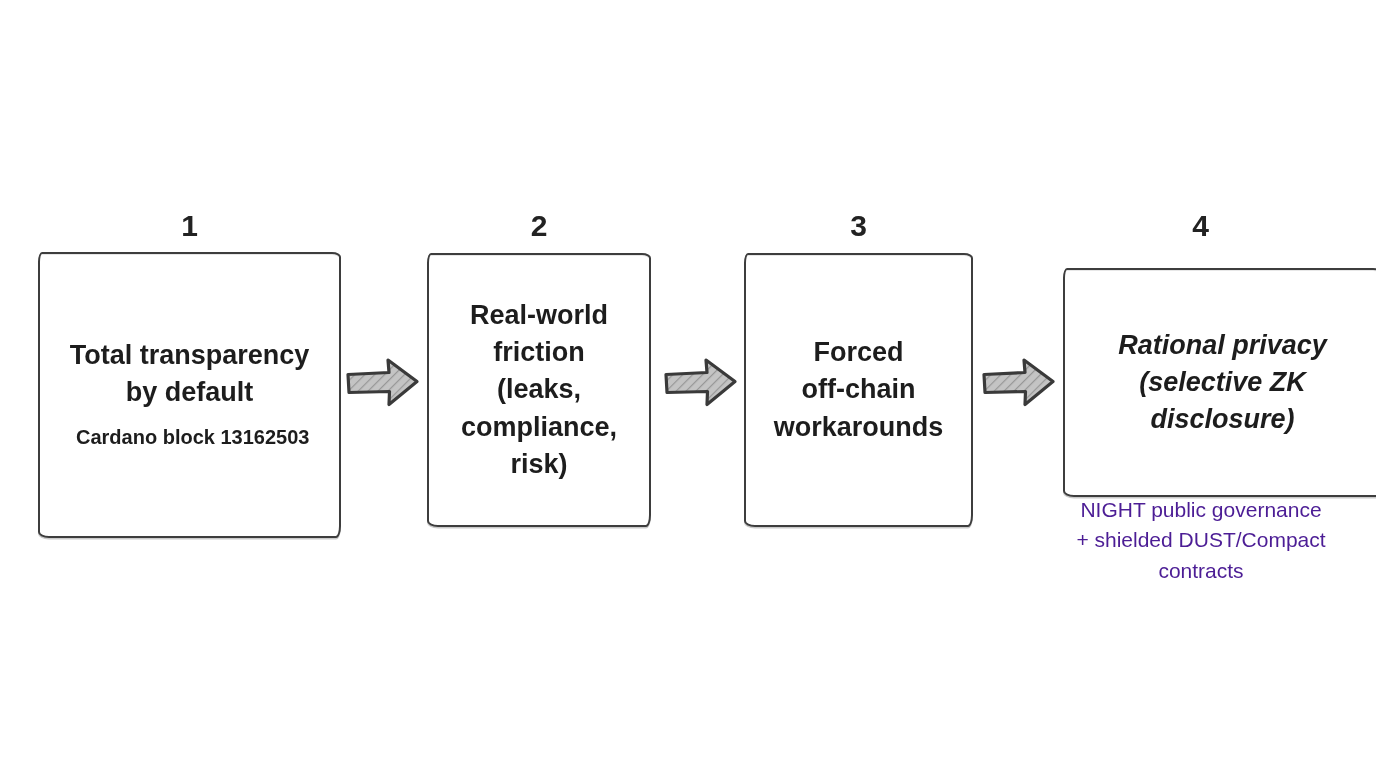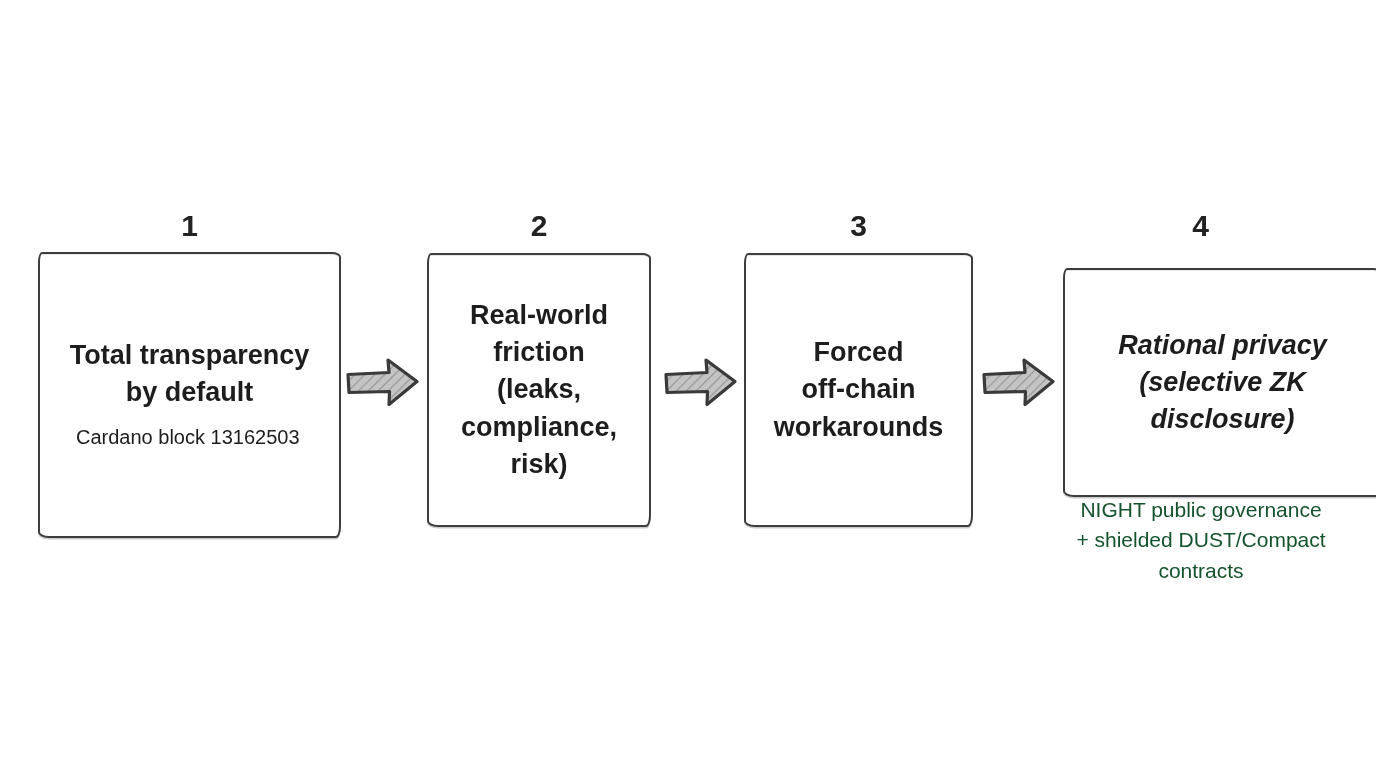--- a/index.html
+++ b/index.html
@@ -54,21 +54,21 @@
     color: #1d1d1d;
   }
 
   .box-body {
     width: 100%;
     padding: 0 18px 0 36px;
     font-size: 20px;
     line-height: 1.48;
     color: #1d1d1d;
   }
-  .body-intro { white-space: pre-line; }
+  .body-intro { white-space: pre-line; font-weight: bold; }
   ul.bullets { list-style: none; }
   ul.bullets li {
     position: relative;
     padding-left: 21px;
     white-space: pre-line;
   }
   ul.bullets li::before {
     content: "\2022";
     position: absolute;
     left: 4px;
@@ -88,21 +88,21 @@
   .caption {
     position: absolute;
     left: 1045px;
     top: 495px;
     width: 312px;
     font-size: 21px;
     font-weight: 500;
     line-height: 1.45;
     text-align: center;
     white-space: pre-line;
-    color: #14532d;
+    color: #4c1d95;
   }
 
   .svg-defs { position: absolute; width: 0; height: 0; overflow: hidden; }
 </style>
 </head>
 <body>
 
 <div class="canvas">
 
   <svg class="svg-defs" aria-hidden="true">

